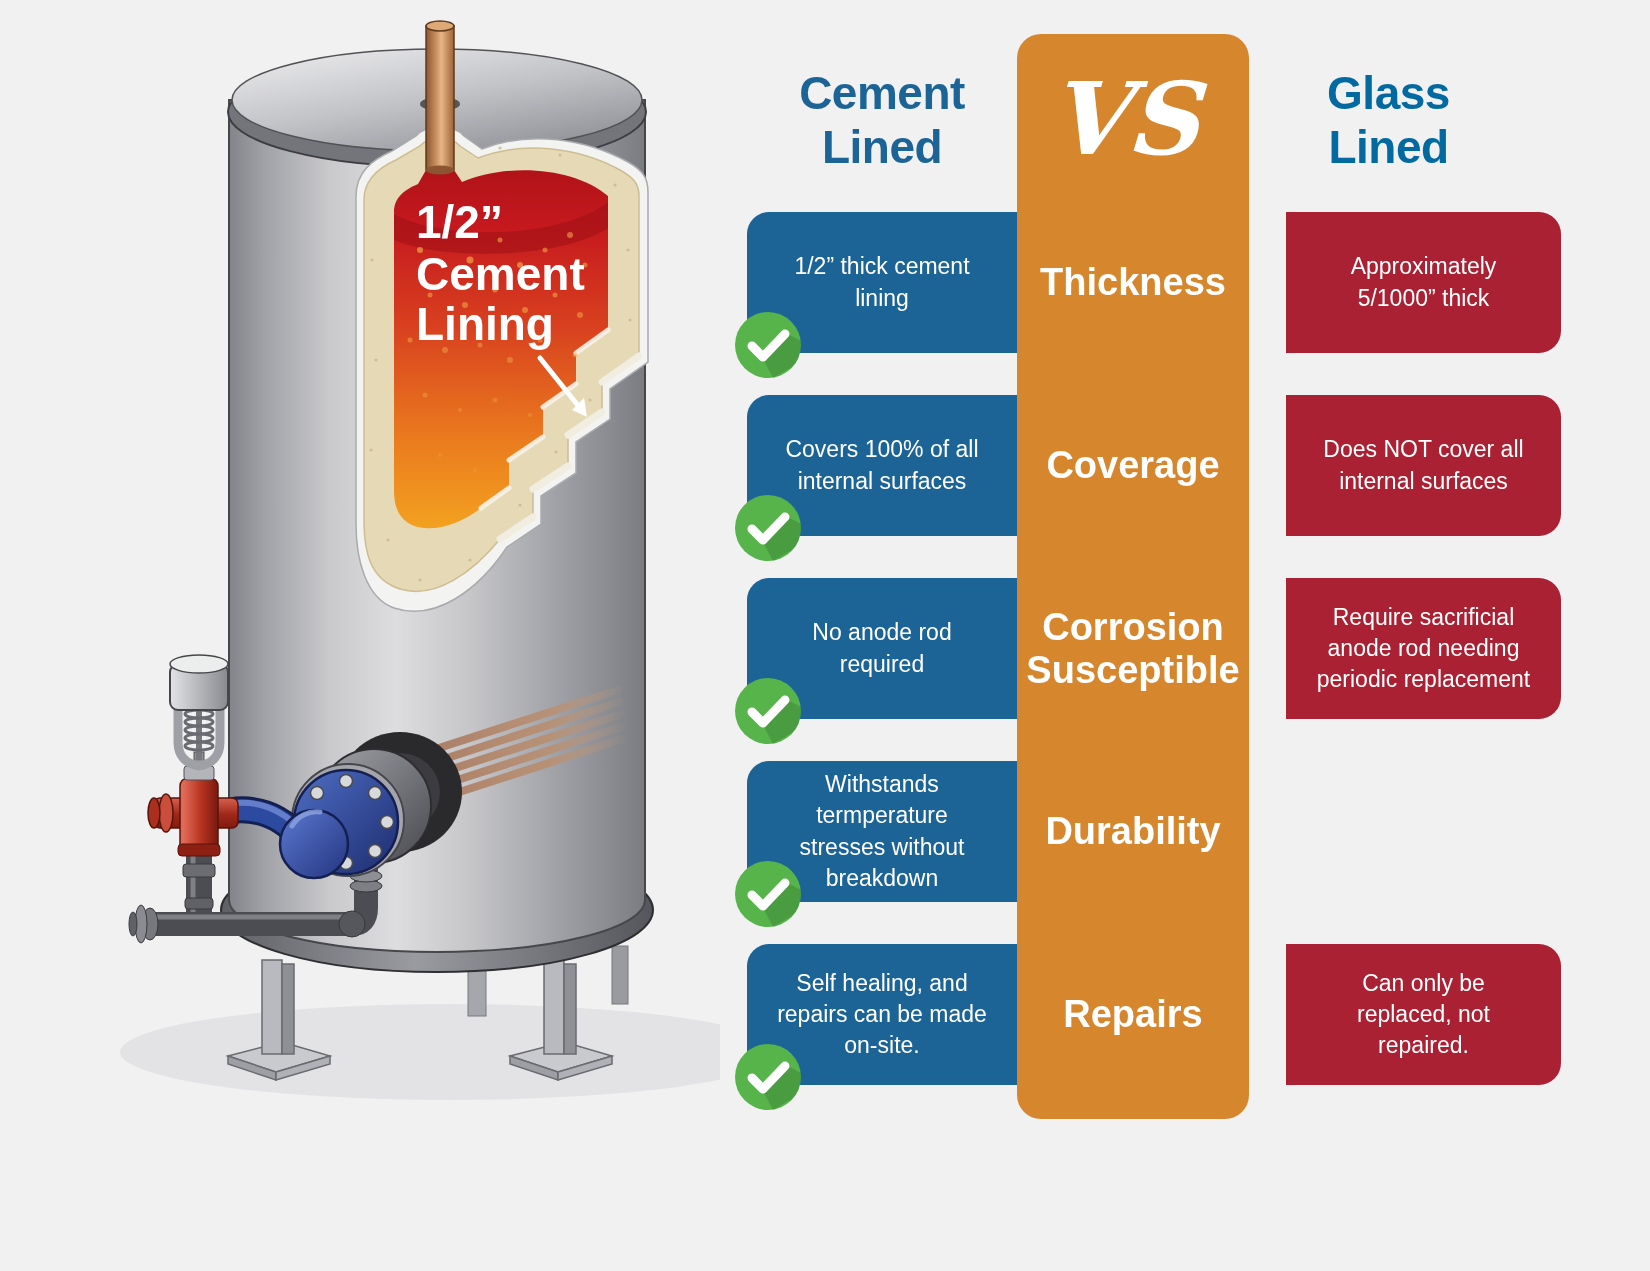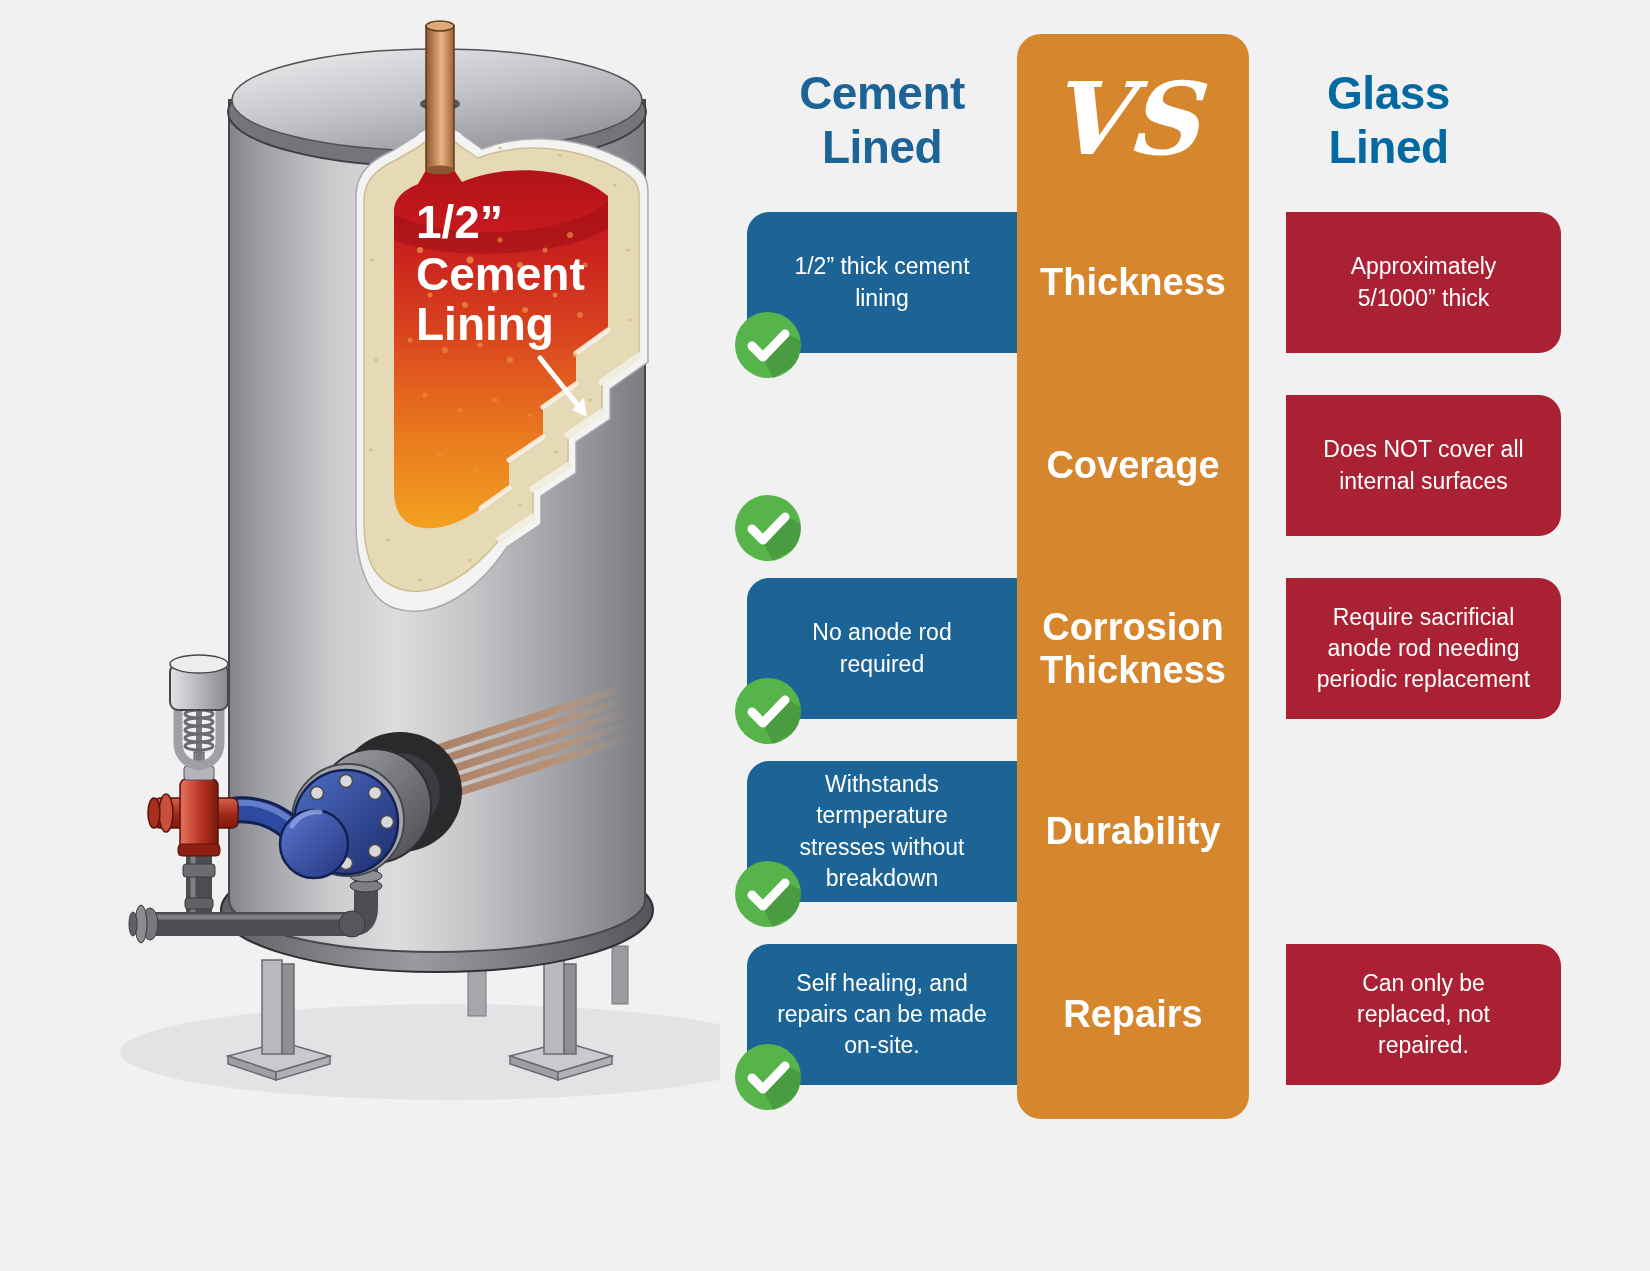--- a/index.html
+++ b/index.html
@@ -301,32 +301,35 @@
   </div>
   <div class="hdr hdr-glass">
     <div>Glass</div>
     <div>Lined</div>
   </div>
 
   <div class="vs-col">
     <div class="vs-text">VS</div>
     <div class="cat" style="top:178px">Thickness</div>
     <div class="cat" style="top:361px">Coverage</div>
-    <div class="cat" style="top:544px">Corrosion Thickness</div>
+    <div class="cat" style="top:544px">Corrosion Susceptible</div>
     <div class="cat" style="top:727px">Durability</div>
     <div class="cat" style="top:910px">Repairs</div>
   </div>
 
   <div class="cell cell-cement" style="top:212px">
     <span>1/2” thick cement lining</span>
   </div>
   <div class="cell cell-glass" style="top:212px">
     <span>Approximately 5/1000” thick</span>
   </div>
 
+  <div class="cell cell-cement" style="top:395px">
+    <span>Covers 100% of all internal surfaces</span>
+  </div>
   <div class="cell cell-glass" style="top:395px">
     <span>Does NOT cover all internal surfaces</span>
   </div>
 
   <div class="cell cell-cement" style="top:578px">
     <span>No anode rod required</span>
   </div>
   <div class="cell cell-glass" style="top:578px">
     <span>Require sacrificial anode rod needing periodic replacement</span>
   </div>

